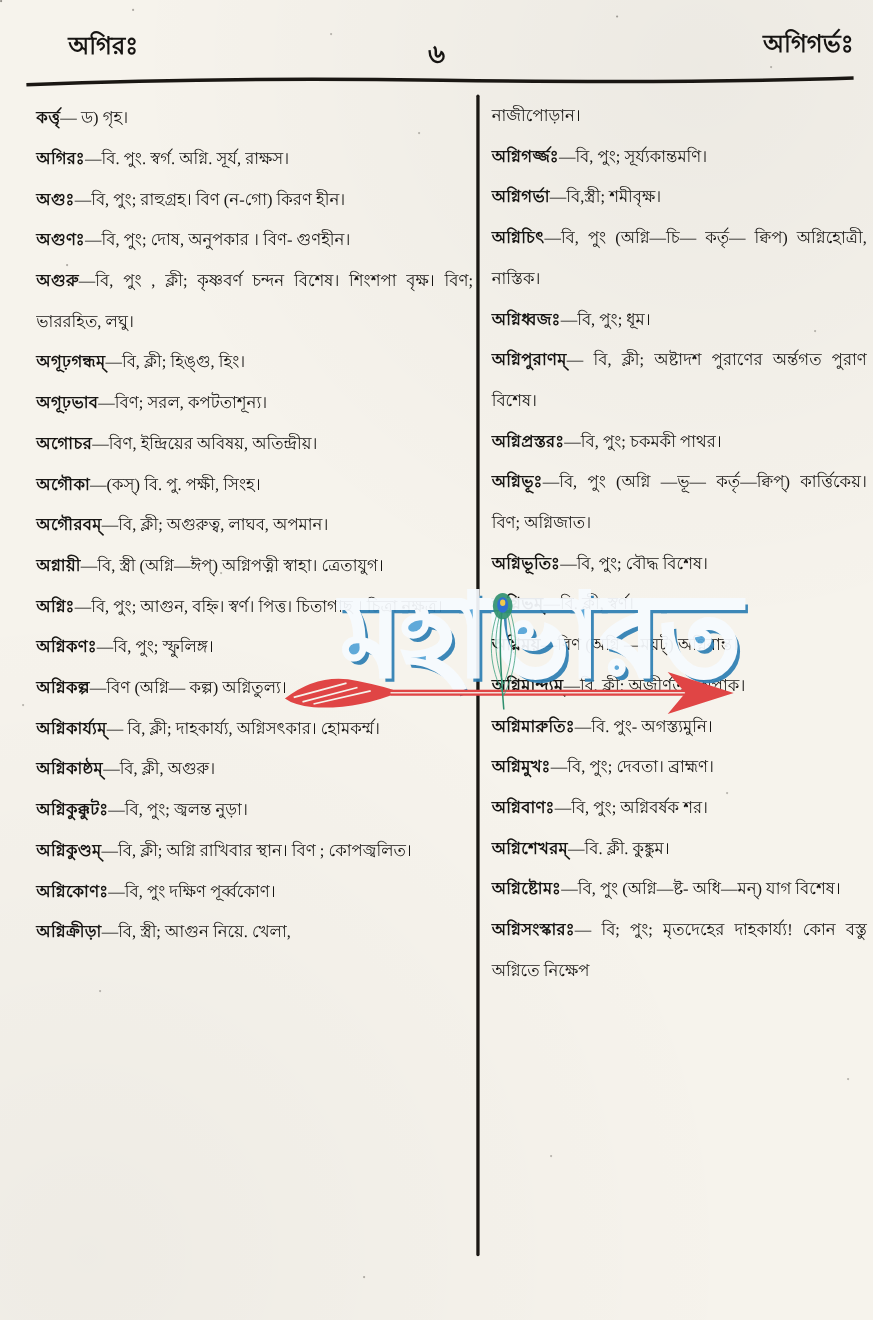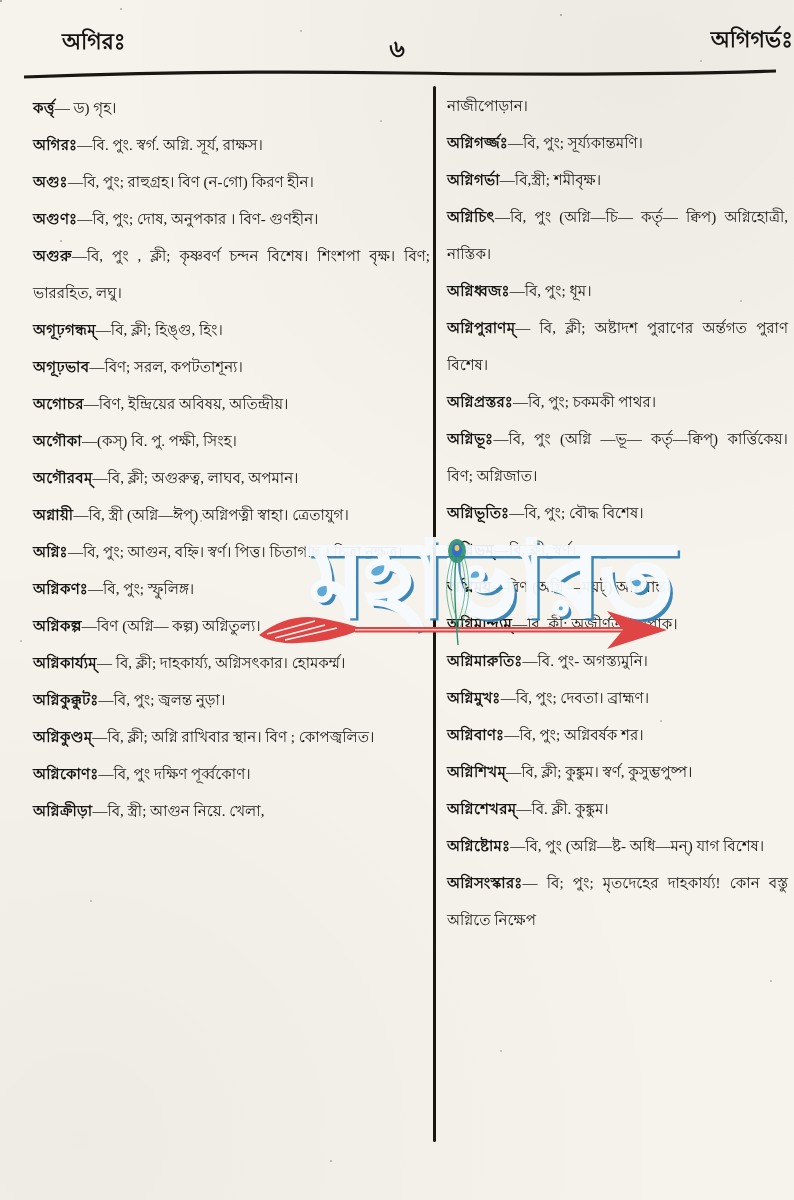--- a/index.html
+++ b/index.html
@@ -26,21 +26,21 @@
       740px 300px 0 rgba(40,35,30,.3), 200px 520px 0 rgba(40,35,30,.3),
       660px 720px 0 rgba(40,35,30,.3), 90px 900px 0 rgba(40,35,30,.3),
       500px 1050px 0 rgba(40,35,30,.3), 330px 1160px 0 rgba(40,35,30,.35),
       770px 980px 0 rgba(40,35,30,.3), 20px 640px 0 rgba(40,35,30,.3);}
   .running-head{
     position:absolute;top:22px;left:0;width:794px;height:40px;
     font-size:22px;font-weight:bold;
   }
   .rh-left{position:absolute;left:62px;top:2px;}
   .rh-center{position:absolute;left:0;width:794px;text-align:center;top:8px;font-size:24px;}
-  .rh-right{position:absolute;right:1px;top:0px;}
+  .rh-right{position:absolute;right:18px;top:0px;}
   .head-rule{position:absolute;top:66px;left:22px;width:756px;height:16px;}
   .col-divider{
     position:absolute;left:433px;top:86px;width:3px;height:1056px;
     background:#1a1713;border-radius:2px;
   }
   .column{position:absolute;top:90px;font-size:15px;line-height:37px;text-align:justify;}
   .col-left{left:33px;width:397px;}
   .col-right{left:447px;top:88px;width:341px;}
   .entry{margin:0;padding:0;}
   .entry b{font-weight:bold;letter-spacing:.3px;}
@@ -102,20 +102,21 @@
     <p class="entry"><b>অগ্নায়ী</b><span>—বি, স্ত্রী (অগ্নি—ঈপ্) অগ্নিপত্নী স্বাহা। ত্রেতাযুগ।</span></p>
 
     <p class="entry"><b>অগ্নিঃ</b><span>—বি, পুং; আগুন, বহ্নি। স্বর্ণ। পিত্ত। চিতাগাছ । চিত্রা নক্ষত্র।</span></p>
 
     <p class="entry"><b>অগ্নিকণঃ</b><span>—বি, পুং; স্ফুলিঙ্গ।</span></p>
 
     <p class="entry"><b>অগ্নিকল্প</b><span>—বিণ (অগ্নি— কল্প) অগ্নিতুল্য।</span></p>
 
     <p class="entry"><b>অগ্নিকার্য্যম্</b><span>— বি, ক্লী; দাহকার্য্য, অগ্নিসৎকার। হোমকর্ম্ম।</span></p>
 
+    <p class="entry"><b>অগ্নিকাষ্ঠম্</b><span>—বি, ক্লী, অগুরু।</span></p>
 
     <p class="entry"><b>অগ্নিকুক্কুটঃ</b><span>—বি, পুং; জ্বলন্ত নুড়া।</span></p>
 
     <p class="entry"><b>অগ্নিকুণ্ডম্</b><span>—বি, ক্লী; অগ্নি রাখিবার স্থান। বিণ ; কোপজ্বলিত।</span></p>
 
     <p class="entry"><b>অগ্নিকোণঃ</b><span>—বি, পুং দক্ষিণ পূর্ব্বকোণ।</span></p>
 
     <p class="entry"><b>অগ্নিক্রীড়া</b><span>—বি, স্ত্রী; আগুন নিয়ে. খেলা,</span></p>
   </div>
 
@@ -145,21 +146,20 @@
     <p class="entry"><b>অগ্নিময়</b><span>—বিণ (অগ্নি —ময়ট্) অগ্নিবান্ত।</span></p>
 
     <p class="entry"><b>অগ্নিমান্দ্যম্</b><span>—বি, ক্লী; অজীর্ণতা, অপাক।</span></p>
 
     <p class="entry"><b>অগ্নিমারুতিঃ</b><span>—বি. পুং- অগস্ত্যমুনি।</span></p>
 
     <p class="entry"><b>অগ্নিমুখঃ</b><span>—বি, পুং; দেবতা। ব্রাহ্মণ।</span></p>
 
     <p class="entry"><b>অগ্নিবাণঃ</b><span>—বি, পুং; অগ্নিবর্ষক শর।</span></p>
 
-    <p class="entry"><b>অগ্নিশিখম্</b><span>—বি, ক্লী; কুঙ্কুম। স্বর্ণ, কুসুম্ভপুষ্প।</span></p>
 
     <p class="entry"><b>অগ্নিশেখরম্</b><span>—বি. ক্লী. কুঙ্কুম।</span></p>
 
     <p class="entry"><b>অগ্নিষ্টোমঃ</b><span>—বি, পুং (অগ্নি—ষ্ট- অধি—মন্) যাগ বিশেষ।</span></p>
 
 
     <p class="entry"><b>অগ্নিসংস্কারঃ</b><span>— বি; পুং; মৃতদেহের দাহকার্য্য! কোন বস্তু অগ্নিতে নিক্ষেপ</span></p>
   </div>
 
 <div class="watermark">

